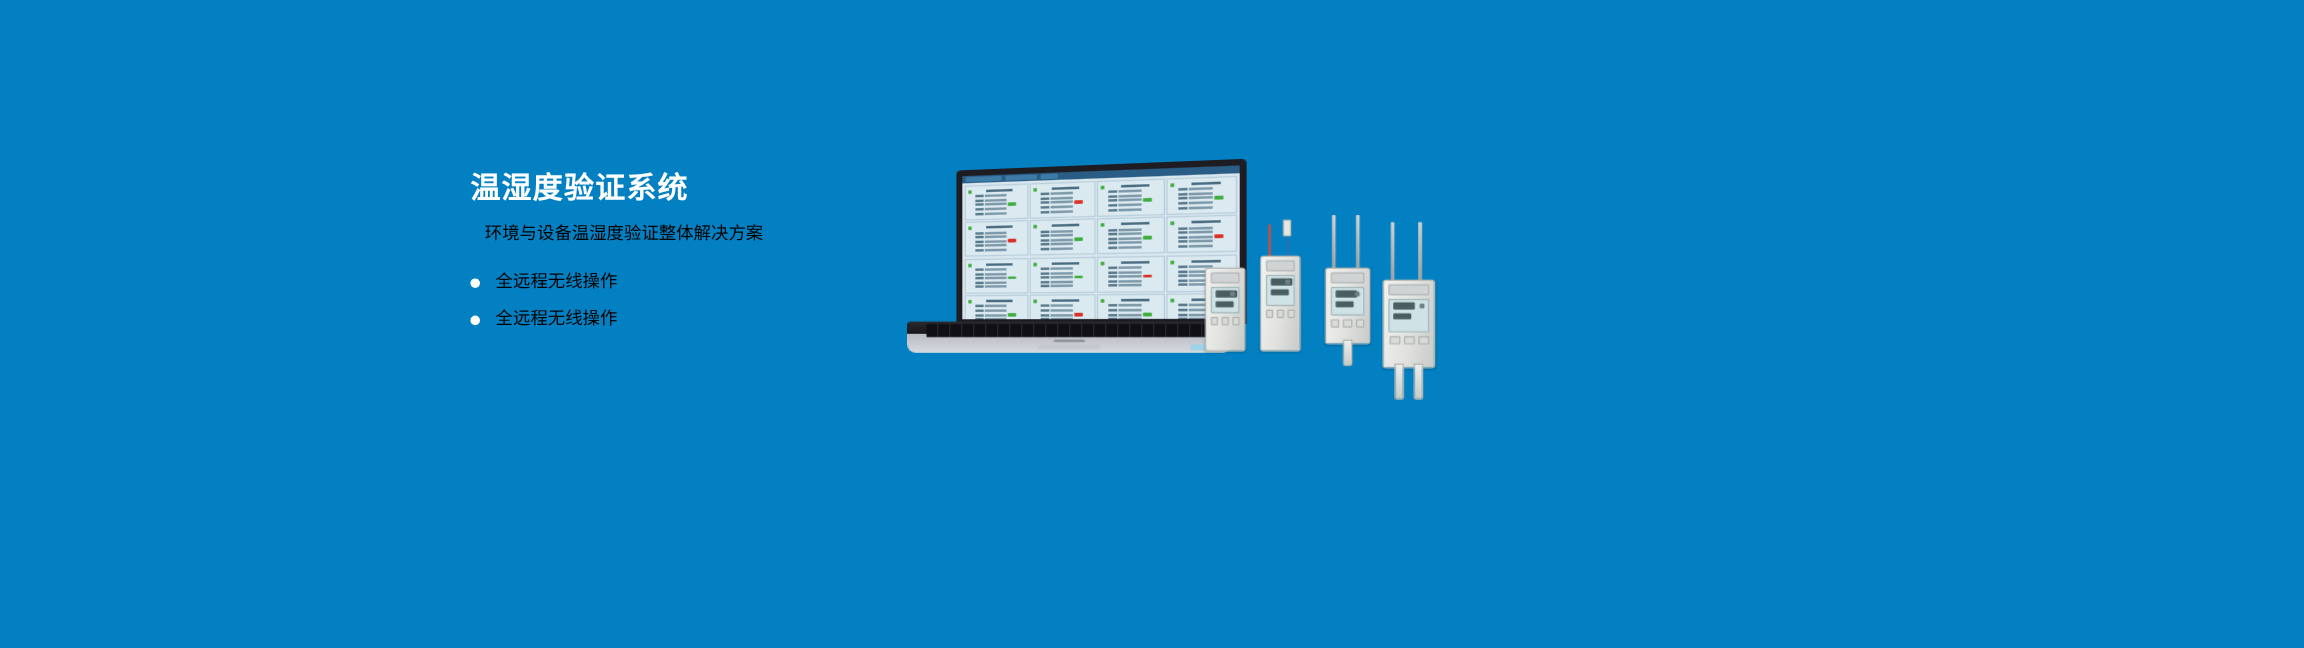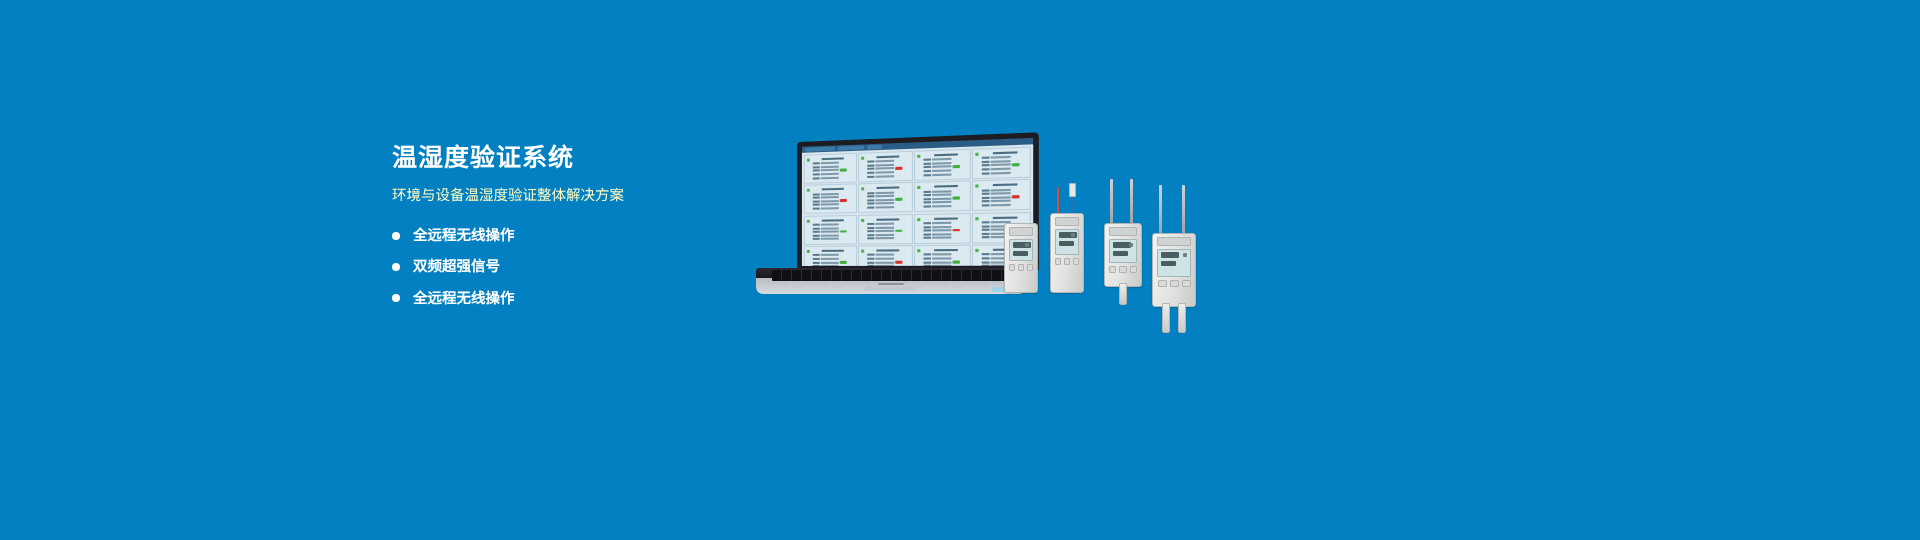--- a/index.html
+++ b/index.html
@@ -10,30 +10,30 @@
   }
   .banner{position:relative;width:1920px;height:540px;background:#0280c2;overflow:hidden;}
 
   
   .copy{position:absolute;left:392px;top:142px;width:330px;}
   .title{
     font-size:25px;font-weight:bold;color:#ffffff;letter-spacing:1px;
     line-height:1.2;margin:0 0 14px 0;white-space:nowrap;
   }
   .subtitle{
-    font-size:14.5px;color:#fef9c3;font-weight:400;
-    line-height:1.3;margin:0 0 22px 0;white-space:nowrap;
+    font-size:14.5px;color:#000000;font-weight:400;
+    line-height:1.3;margin:0 0 22px 12px;white-space:nowrap;
   }
   .bullets{list-style:none;margin:0;padding:0;}
   .bullet{display:flex;align-items:center;margin-bottom:14px;}
   .dot{
     width:8px;height:8px;border-radius:50%;background:#ffffff;
     flex:0 0 auto;margin-right:13px;
   }
-  .bullet-label{font-size:14.5px;color:#ffffff;line-height:1.2;white-space:nowrap;font-weight:bold;}
+  .bullet-label{font-size:14.5px;color:#000000;line-height:1.2;white-space:nowrap;}
 
   
   .photo{position:absolute;left:716px;top:130px;width:540px;height:185px;}
 
   
   .laptop{position:absolute;left:40px;top:12px;width:270px;height:165px;}
   .lid{
     position:absolute;left:41px;top:0;width:229px;height:128px;
     background:#1c1c22;border-radius:4px 4px 0 0;
     box-sizing:border-box;padding:5px 5px 4px 5px;
@@ -144,24 +144,20 @@
   <div class="copy">
     <h1 class="title">温湿度验证系统</h1>
     <p class="subtitle">环境与设备温湿度验证整体解决方案</p>
     <ul class="bullets">
       <li class="bullet">
         <span class="dot"></span>
         <span class="bullet-label">全远程无线操作</span>
       </li>
       <li class="bullet">
         <span class="dot"></span>
-        <span class="bullet-label">双频超强信号</span>
-      </li>
-      <li class="bullet">
-        <span class="dot"></span>
         <span class="bullet-label">全远程无线操作</span>
       </li>
     </ul>
   </div>
 
   <div class="photo">
 
     <div class="laptop">
       <div class="lid">
         <div class="screen">

